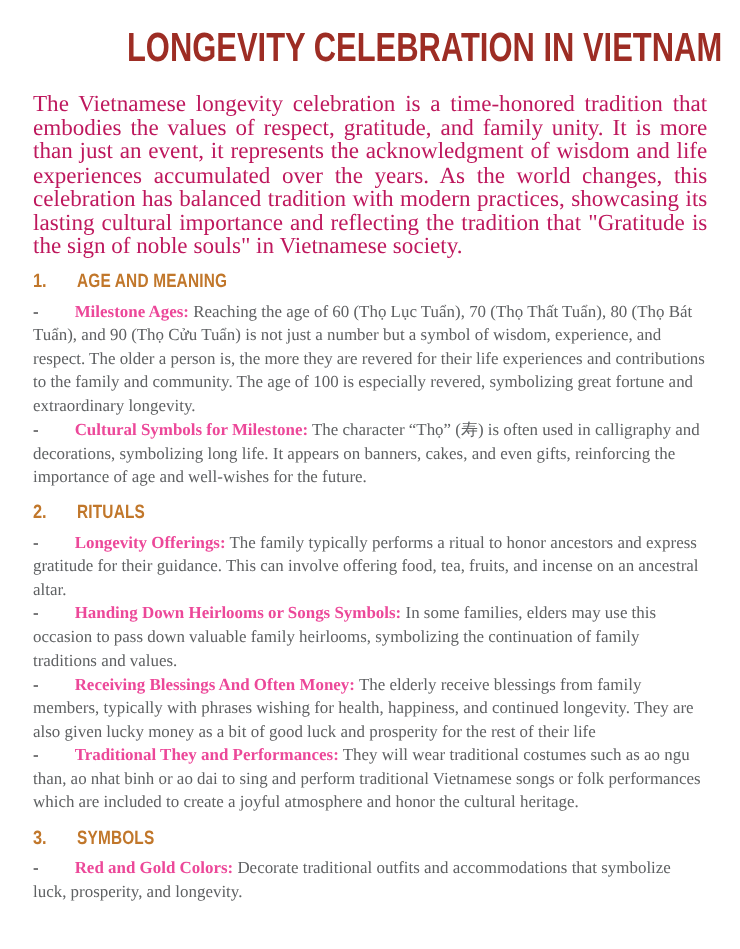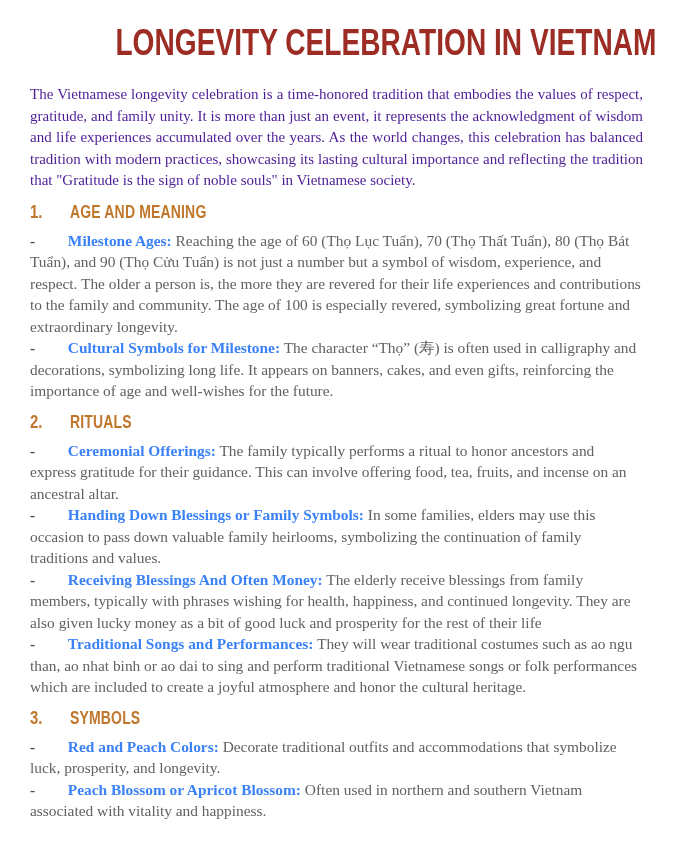--- a/index.html
+++ b/index.html
@@ -33,23 +33,23 @@
   }
   h1.doc-title .cond {
     display: inline-block;
     transform: scaleX(0.76);
     transform-origin: 50% 50%;
     letter-spacing: 0px;
   }
   
   p.intro {
     margin: 0;
-    font-size: 15px;
+    font-size: 21px;
     line-height: 21.5px;
-    color: #4c1d95;
+    color: #be185d;
     text-align: justify;
   }
   
   h2.section-heading {
     position: relative;
     margin: 9px 0 7px 0;
     padding-left: 40px;
     font-family: "Liberation Sans", sans-serif;
     font-weight: 700;
     font-size: 17.5px;
@@ -80,21 +80,21 @@
     text-align: left;
   }
   p.item .dash {
     display: inline-block;
     width: 34px;
     color: #48484a;
     font-weight: 700;
   }
   p.item .label {
     font-weight: 700;
-    color: #3b82f6;
+    color: #ec4899;
   }
 </style>
 </head>
 <body>
 
 <div class="page">
 
   <h1 class="doc-title"><span class="cond">LONGEVITY CELEBRATION IN VIETNAM</span></h1>
 
   <p class="intro">The Vietnamese longevity celebration is a time-honored tradition that embodies the values of respect, gratitude, and family unity. It is more than just an event, it represents the acknowledgment of wisdom and life experiences accumulated over the years. As the world changes, this celebration has balanced tradition with modern practices, showcasing its lasting cultural importance and reflecting the tradition that "Gratitude is the sign of noble souls" in Vietnamese society.</p>
@@ -113,47 +113,42 @@
     <span class="label">Cultural Symbols for Milestone:</span>
     <span class="text">The character “Thọ” (寿) is often used in calligraphy and decorations, symbolizing long life. It appears on banners, cakes, and even gifts, reinforcing the importance of age and well-wishes for the future.</span>
   </p>
 
   <h2 class="section-heading">
     <span class="h-num">2.</span>
     <span class="h-label">RITUALS</span>
   </h2>
   <p class="item">
     <span class="dash">-</span>
-    <span class="label">Ceremonial Offerings:</span>
+    <span class="label">Longevity Offerings:</span>
     <span class="text">The family typically performs a ritual to honor ancestors and express gratitude for their guidance. This can involve offering food, tea, fruits, and incense on an ancestral altar.</span>
   </p>
   <p class="item">
     <span class="dash">-</span>
-    <span class="label">Handing Down Blessings or Family Symbols:</span>
+    <span class="label">Handing Down Heirlooms or Songs Symbols:</span>
     <span class="text">In some families, elders may use this occasion to pass down valuable family heirlooms, symbolizing the continuation of family traditions and values.</span>
   </p>
   <p class="item">
     <span class="dash">-</span>
     <span class="label">Receiving Blessings And Often Money:</span>
     <span class="text">The elderly receive blessings from family members, typically with phrases wishing for health, happiness, and continued longevity. They are also given lucky money as a bit of good luck and prosperity for the rest of their life</span>
   </p>
   <p class="item">
     <span class="dash">-</span>
-    <span class="label">Traditional Songs and Performances:</span>
+    <span class="label">Traditional They and Performances:</span>
     <span class="text">They will wear traditional costumes such as ao ngu than, ao nhat binh or ao dai to sing and perform traditional Vietnamese songs or folk performances which are included to create a joyful atmosphere and honor the cultural heritage.</span>
   </p>
 
   <h2 class="section-heading">
     <span class="h-num">3.</span>
     <span class="h-label">SYMBOLS</span>
   </h2>
   <p class="item">
     <span class="dash">-</span>
-    <span class="label">Red and Peach Colors:</span>
+    <span class="label">Red and Gold Colors:</span>
     <span class="text">Decorate traditional outfits and accommodations that symbolize luck, prosperity, and longevity.</span>
-  </p>
-  <p class="item">
-    <span class="dash">-</span>
-    <span class="label">Peach Blossom or Apricot Blossom:</span>
-    <span class="text">Often used in northern and southern Vietnam associated with vitality and happiness.</span>
   </p>
 
 </div>
 
 </body></html>

